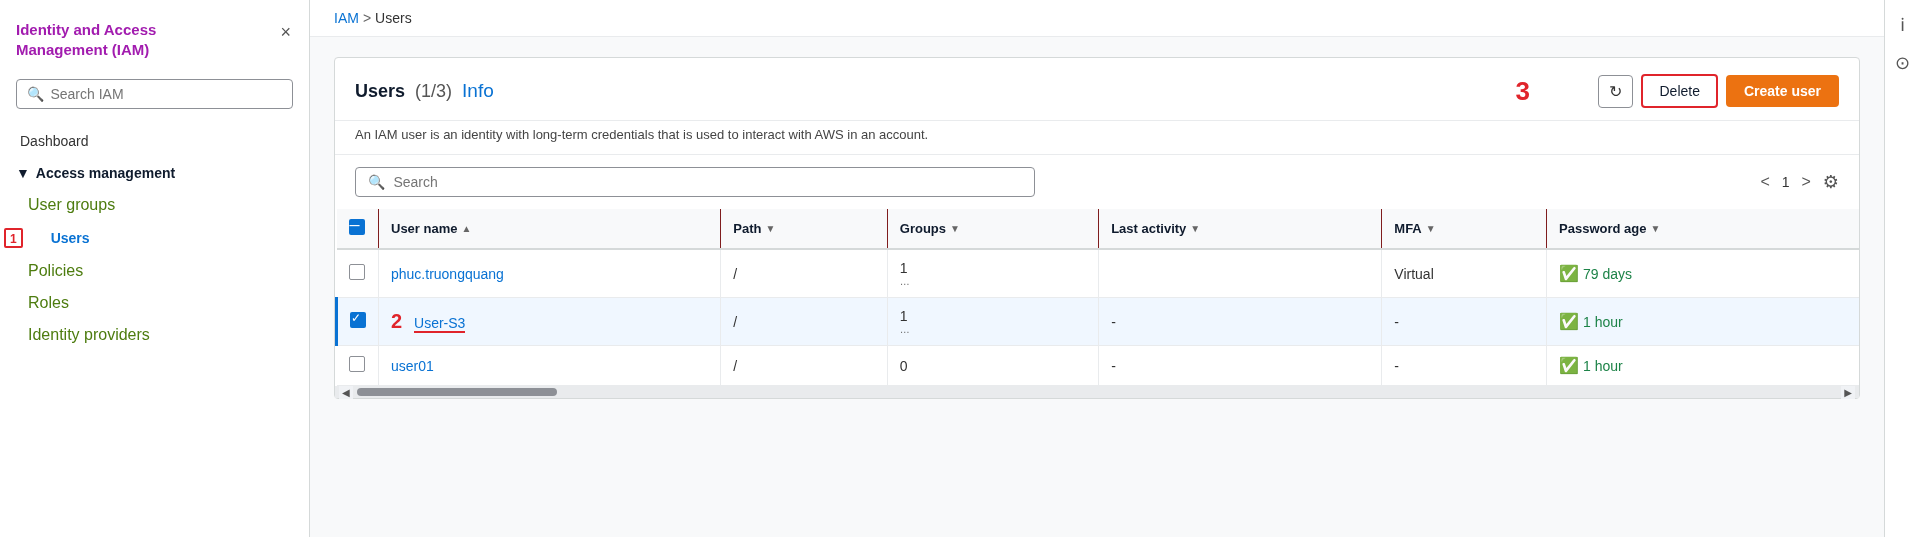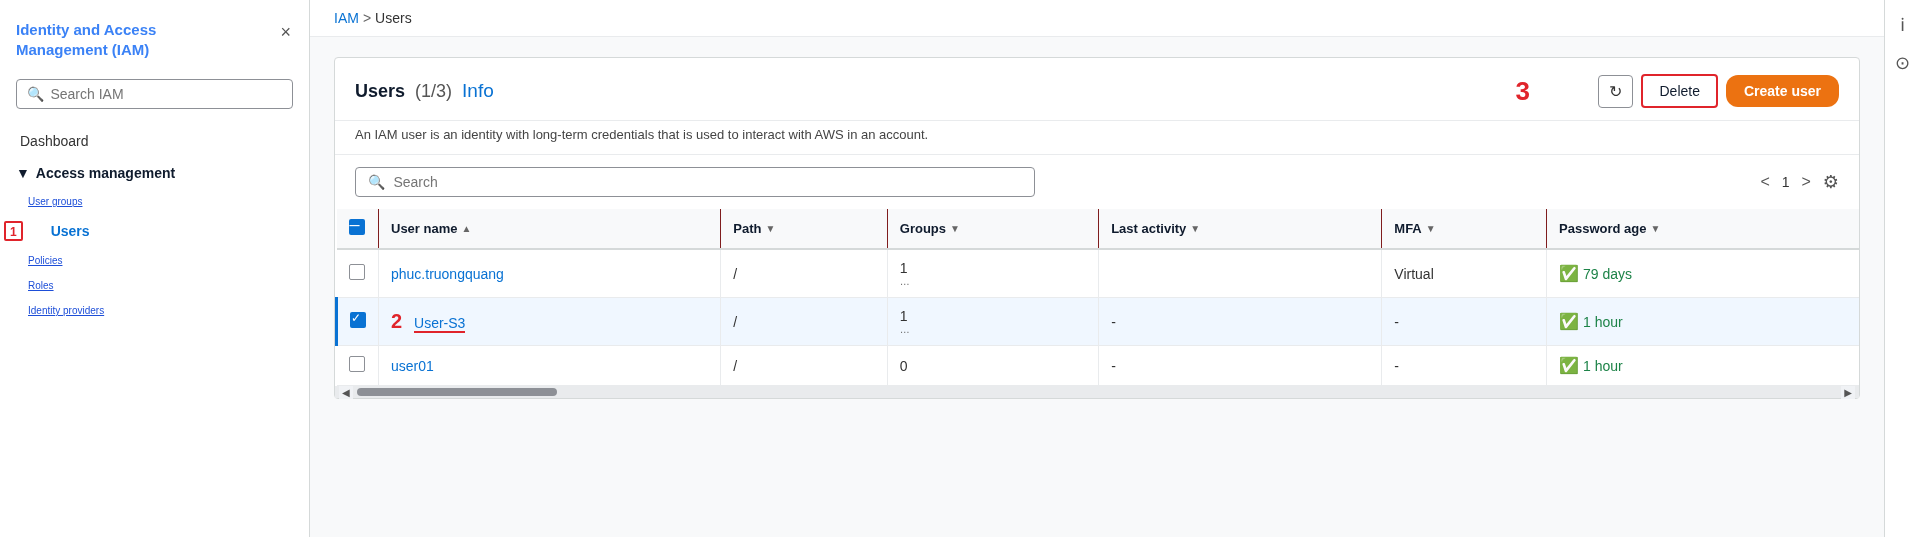--- a/index.html
+++ b/index.html
@@ -1,30 +1,30 @@
 <!DOCTYPE html>
 <html><head>
   <meta charset="utf-8">
   <style>
     * { box-sizing: border-box; margin: 0; padding: 0; }
     body { font-family: -apple-system, BlinkMacSystemFont, 'Segoe UI', Arial, sans-serif; font-size: 14px; background: #f0f2f5; display: flex; height: 537px; overflow: hidden; }
 
     
     .sidebar { width: 310px; background: #fff; border-right: 1px solid #d5d9d9; display: flex; flex-direction: column; height: 537px; overflow-y: auto; flex-shrink: 0; }
     .sidebar-header { display: flex; align-items: flex-start; justify-content: space-between; padding: 20px 16px 12px 16px; }
-    .sidebar-title { font-size: 15px; font-weight: 700; color: #3b82f6; line-height: 1.3; }
+    .sidebar-title { font-size: 15px; font-weight: 700; color: #a21caf; line-height: 1.3; }
     .sidebar-close { background: none; border: none; cursor: pointer; font-size: 18px; color: #555; padding: 2px; }
     .sidebar-search { padding: 8px 16px 16px 16px; }
     .sidebar-search-box { display: flex; align-items: center; border: 1px solid #8d9096; border-radius: 4px; padding: 6px 10px; background: #fff; width: 100%; }
     .sidebar-search-box input { border: none; outline: none; font-size: 14px; color: #333; width: 100%; background: transparent; }
     .search-icon-s { color: #8d9096; margin-right: 6px; font-size: 14px; }
     .sidebar-nav { padding: 0 0 8px 0; }
     .nav-item { padding: 8px 20px; cursor: pointer; color: #333; font-size: 14px; }
     .nav-section-header { padding: 8px 16px; font-weight: 700; color: #0f1b2d; display: flex; align-items: center; gap: 6px; font-size: 14px; }
-    .nav-sub-item { padding: 7px 20px 7px 28px; cursor: pointer; color: #1d4ed8; font-size: 10px; text-decoration: underline; }
+    .nav-sub-item { padding: 7px 20px 7px 28px; cursor: pointer; color: #4d7c0f; font-size: 16px; }
     .users-row { display: flex; align-items: center; padding: 7px 20px 7px 0px; cursor: pointer; }
     .users-label { padding-left: 28px; color: #0972d3; font-weight: 600; font-size: 14px; }
     .users-badge-box { border: 2px solid #e0242b; border-radius: 2px; padding: 0px 4px; margin-left: 4px; }
     .badge-num { color: #e0242b; font-weight: 700; font-size: 12px; }
 
     
     .main { flex: 1; background: #f8f9fa; display: flex; flex-direction: column; overflow: hidden; }
 
     
     .breadcrumb-bar { background: #fff; padding: 10px 24px; border-bottom: 1px solid #e9ebed; display: flex; align-items: center; gap: 4px; }
@@ -39,21 +39,21 @@
     .users-panel { background: #fff; border: 1px solid #d5d9d9; border-radius: 4px; }
     .users-panel-header { padding: 16px 20px 12px 20px; border-bottom: 1px solid #e9ebed; display: flex; align-items: center; justify-content: space-between; }
     .users-title-row { display: flex; align-items: center; gap: 10px; }
     .users-main-title { font-size: 18px; font-weight: 700; color: #0f1b2d; }
     .users-count { font-size: 18px; color: #555; font-weight: 400; }
     .info-link { color: #0972d3; font-size: 19px; cursor: pointer; background: none; border: none; text-decoration: none; }
     .users-panel-desc { padding: 6px 20px 12px 20px; font-size: 13px; color: #444; border-bottom: 1px solid #e9ebed; }
     .header-actions { display: flex; align-items: center; gap: 8px; position: relative; }
     .refresh-btn { background: #fff; border: 1px solid #8d9096; border-radius: 4px; padding: 6px 10px; cursor: pointer; font-size: 16px; color: #333; display: flex; align-items: center; }
     .delete-btn { background: #fff; border: 2px solid #e0242b; border-radius: 4px; padding: 7px 16px; cursor: pointer; font-size: 14px; color: #0f1b2d; font-weight: 500; }
-    .create-user-btn { background: #ec7211; border: none; border-radius: 12px; padding: 8px 18px; cursor: pointer; font-size: 14px; color: #fff; font-weight: 600; }
+    .create-user-btn { background: #ec7211; border: none; border-radius: 4px; padding: 8px 18px; cursor: pointer; font-size: 14px; color: #fff; font-weight: 600; }
 
     
     .search-row { padding: 12px 20px; display: flex; align-items: center; justify-content: space-between; }
     .table-search { display: flex; align-items: center; border: 1px solid #8d9096; border-radius: 4px; padding: 6px 12px; background: #fff; width: 680px; }
     .table-search input { border: none; outline: none; font-size: 14px; color: #333; width: 100%; background: transparent; }
     .search-icon-t { color: #8d9096; margin-right: 8px; }
     .pagination-row { display: flex; align-items: center; gap: 8px; }
     .page-arrow { background: none; border: none; cursor: pointer; font-size: 16px; color: #555; padding: 2px 4px; }
     .page-num { font-size: 14px; color: #333; font-weight: 500; }
     .settings-icon-btn { background: none; border: none; cursor: pointer; font-size: 18px; color: #555; }

